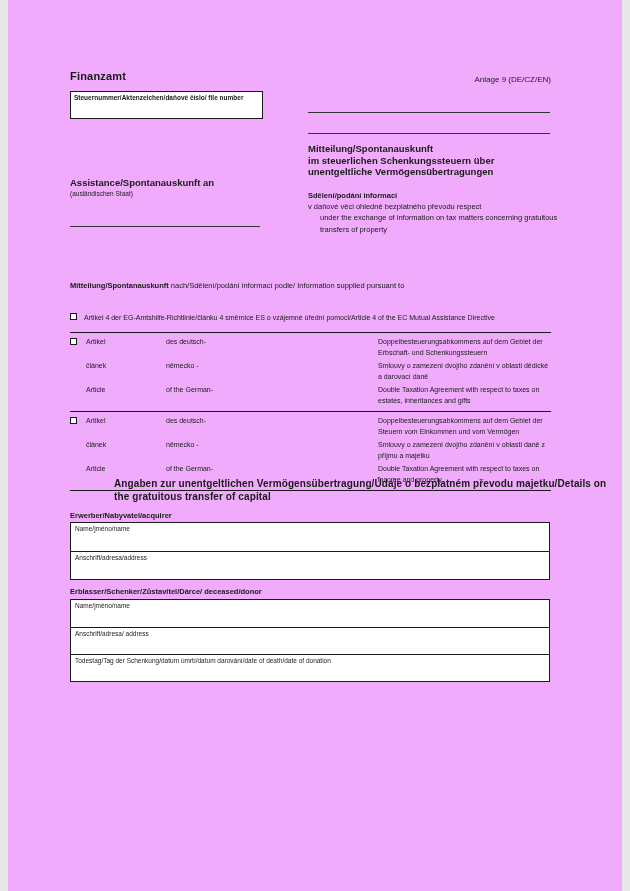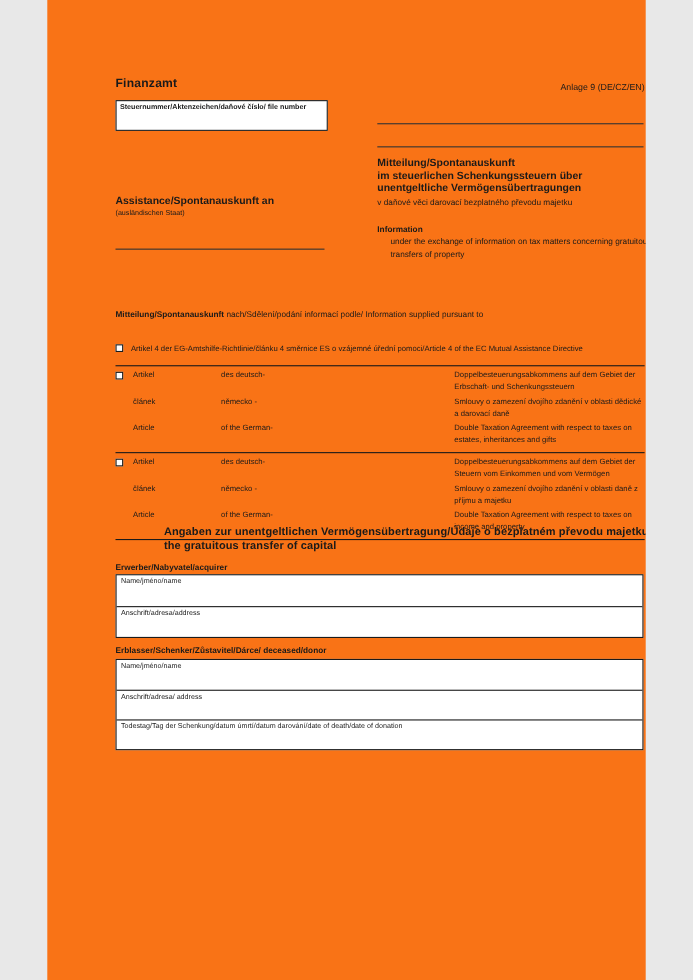--- a/index.html
+++ b/index.html
@@ -1,21 +1,21 @@
 <!DOCTYPE html>
 <html><head>
 <meta charset="utf-8">
 <style>
   * { margin: 0; padding: 0; box-sizing: border-box; }
   html, body { background: #e8e8e8; }
   body { font-family: "Liberation Sans", sans-serif; color: #1a1a1a; }
   .page {
     position: relative;
-    width: 544px; height: 891px;
-    background: #f97316;
+    width: 614px; height: 891px;
+    background: #f0abfc;
     margin: 0 auto;
     overflow: hidden;
     text-decoration: underline;
   }
   .abs { position: absolute; }
 
   
   .office { left: 62px; top: 70px; font-size: 11px; font-weight: bold; letter-spacing: 0.2px; }
   .annex { left: 380px; top: 75px; width: 163px; text-align: right; font-size: 8px; }
   .file-box {
@@ -98,22 +98,22 @@
   <div class="abs blank-line hline2"></div>
 
   <div class="abs recipient-label">Assistance/Spontanauskunft an</div>
   <div class="abs recipient-sub">(ausländischen Staat)</div>
   <div class="abs blank-line recipient-line"></div>
 
   <div class="abs title-block">
     <div class="title-de">Mitteilung/Spontanauskunft</div>
     <div class="title-de">im steuerlichen Schenkungssteuern über</div>
     <div class="title-de">unentgeltliche Vermögensübertragungen</div>
-    <div class="title-cz-text">v daňové věci darovací bezplatného převodu majetku</div>
-    <div class="title-en-bold">Information</div>
+    <div class="title-cz-bold">Sdělení/podání informací</div>
+    <div class="title-cz-text">v daňové věci ohledně bezplatného převodu respect</div>
     <div class="title-en-text">under the exchange of information on tax matters concerning gratuitous transfers of property</div>
   </div>
 
   <div class="abs pursuant-heading">
     <b>Mitteilung/Spontanauskunft</b><span> nach/Sdělení/podání informací podle/ Information supplied pursuant to</span>
   </div>
 
   <div class="abs option-row">
     <span class="checkbox"></span>
     <span class="option-label">Artikel 4 der EG-Amtshilfe-Richtlinie/článku 4 směrnice ES o vzájemné úřední pomoci/Article 4 of the EC Mutual Assistance Directive</span>

